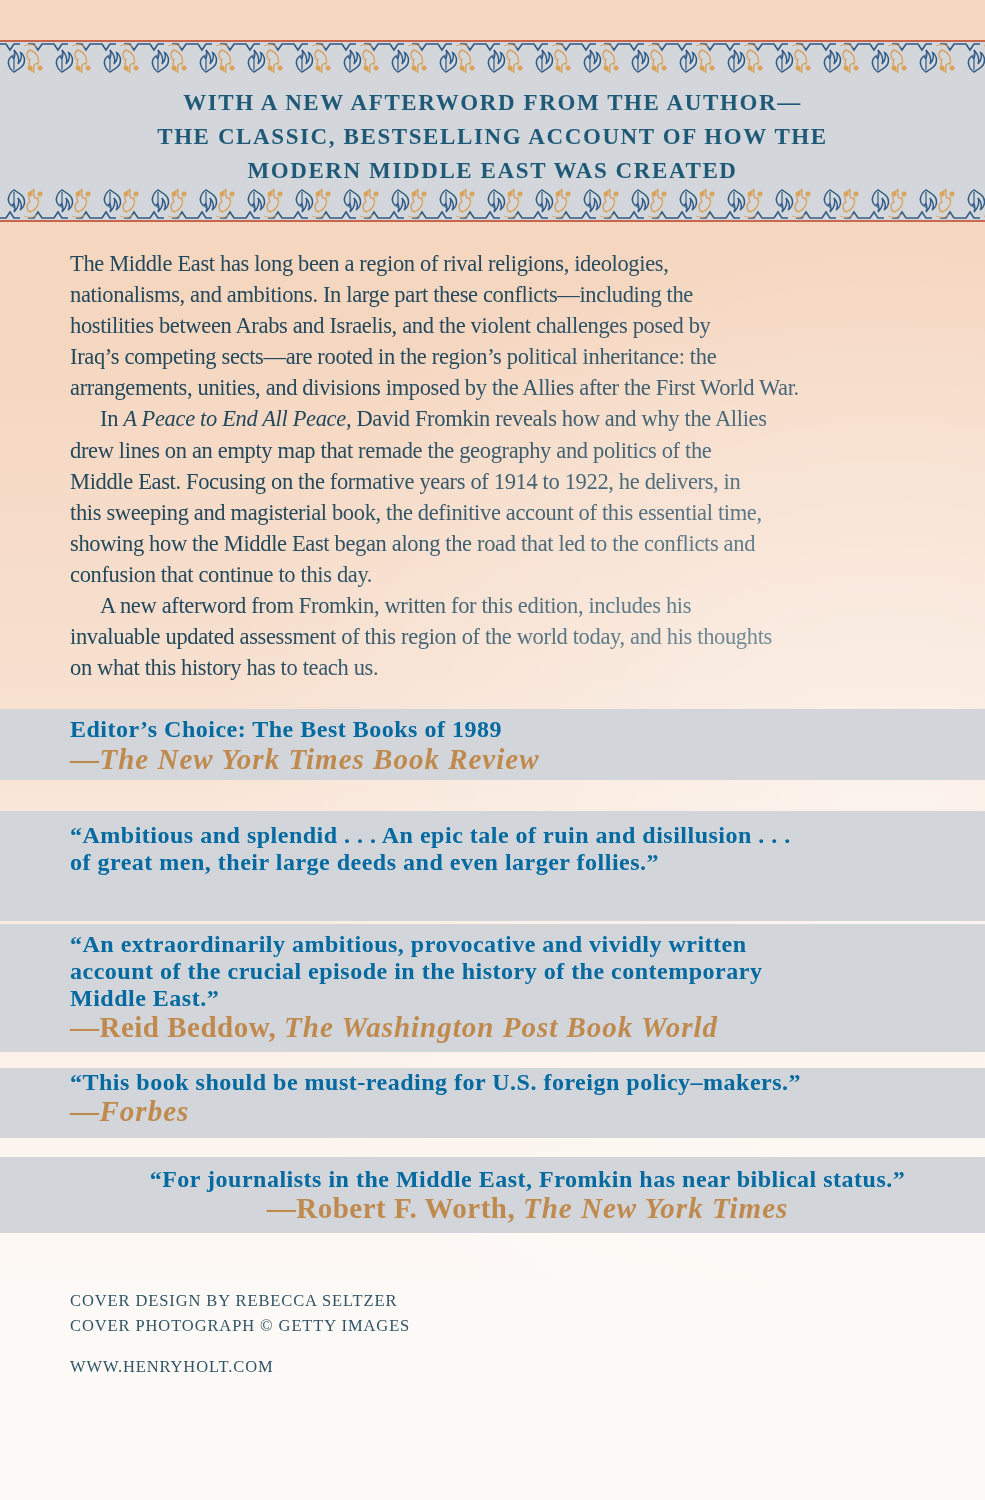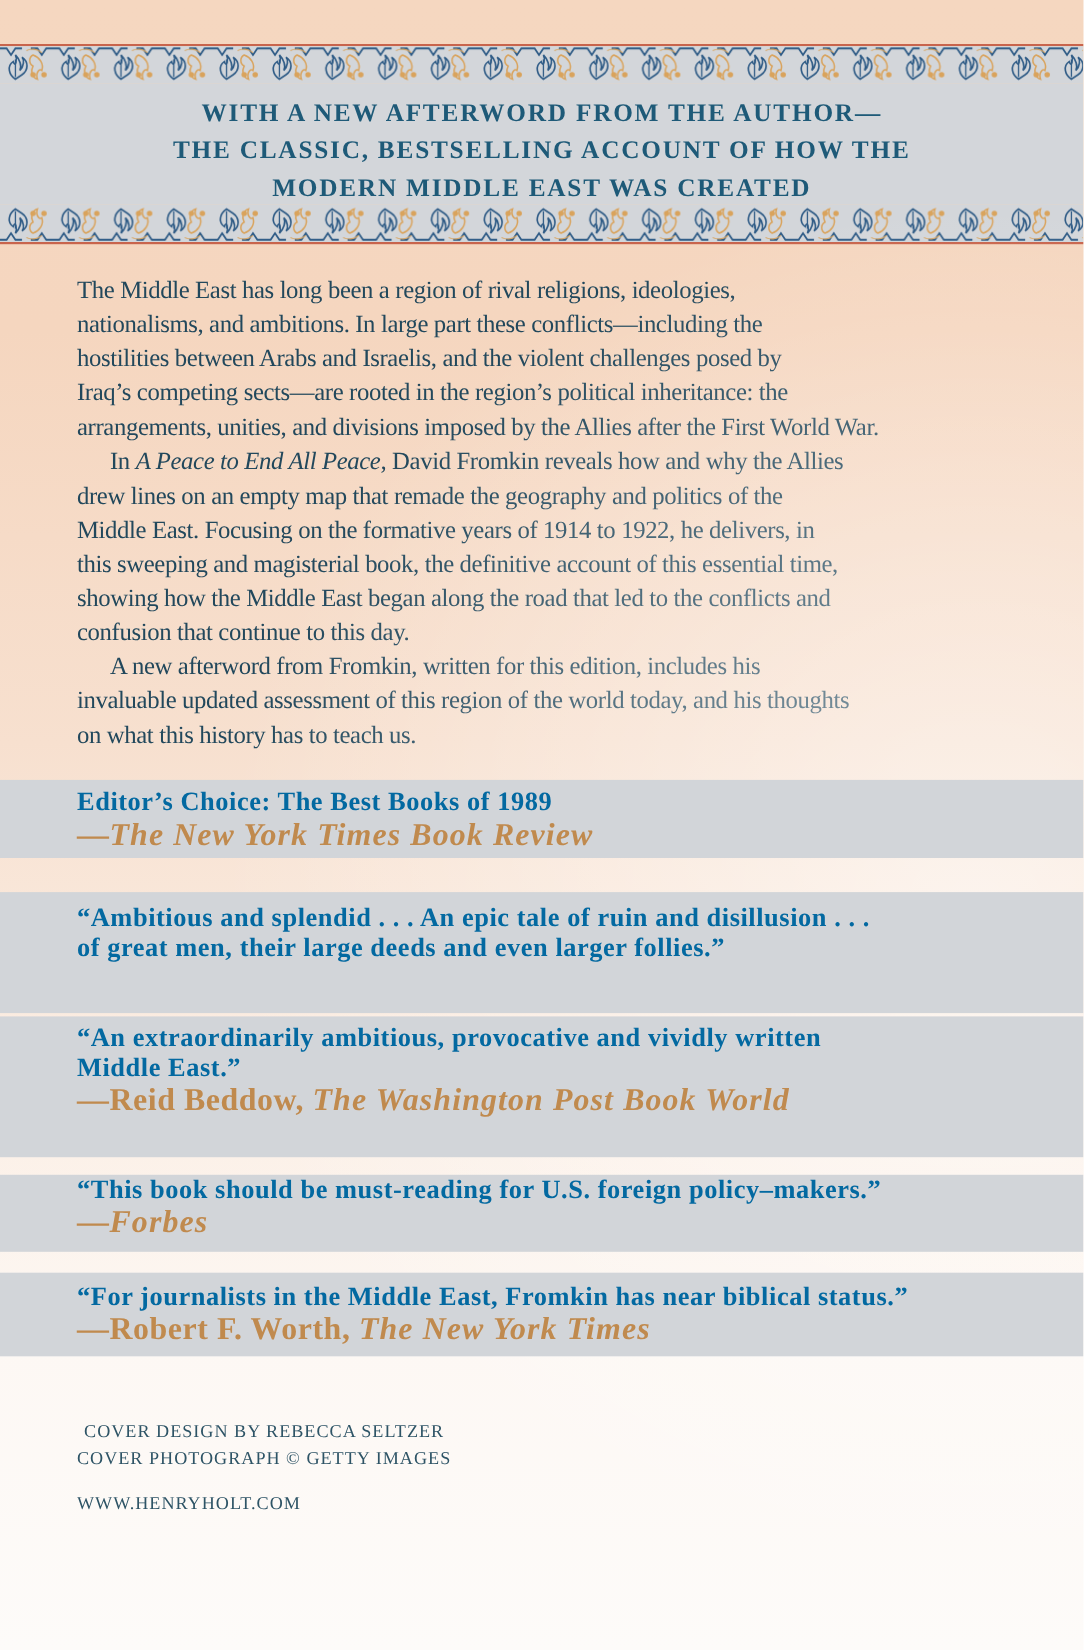--- a/index.html
+++ b/index.html
@@ -158,36 +158,37 @@
 <div class="quote-band" style="top:797px;height:110px;margin-top:14px;">
   <div class="inner" style="padding-top:11px;">
     <div class="q-text">“Ambitious and splendid . . . An epic tale of ruin and disillusion . . .</div>
     <div class="q-text">of great men, their large deeds and even larger follies.”</div>
   </div>
 </div>
 
 <div class="quote-band" style="top:924px;height:128px;">
   <div class="inner" style="padding-top:7px;">
     <div class="q-text">“An extraordinarily ambitious, provocative and vividly written</div>
+    <div class="q-text">account of the crucial episode in the history of the contemporary</div>
     <div class="q-text">Middle East.”</div>
     <div class="q-attr"><span>—Reid Beddow, </span><em>The Washington Post Book World</em></div>
   </div>
 </div>
 
 <div class="quote-band" style="top:1068px;height:70px;">
   <div class="inner" style="padding-top:1px;">
     <div class="q-text">“This book should be must-reading for U.S. foreign policy–makers.”</div>
     <div class="q-attr"><span>—</span><em>Forbes</em></div>
   </div>
 </div>
 
 <div class="quote-band" style="top:1157px;height:76px;">
-  <div class="inner" style="padding-top:9px;">
+  <div class="inner" style="padding-top:9px;text-align:center;">
     <div class="q-text">“For journalists in the Middle East, Fromkin has near biblical status.”</div>
     <div class="q-attr"><span>—Robert F. Worth, </span><em>The New York Times</em></div>
   </div>
 </div>
 
 <div class="credits">
-  <span style="display:block;text-align:center;">COVER DESIGN BY REBECCA SELTZER</span>
+  <span style="display:block;">COVER DESIGN BY REBECCA SELTZER</span>
   <span style="display:block;">COVER PHOTOGRAPH © GETTY IMAGES</span>
   <span class="url">WWW.HENRYHOLT.COM</span>
 </div>
 
 </body></html>

